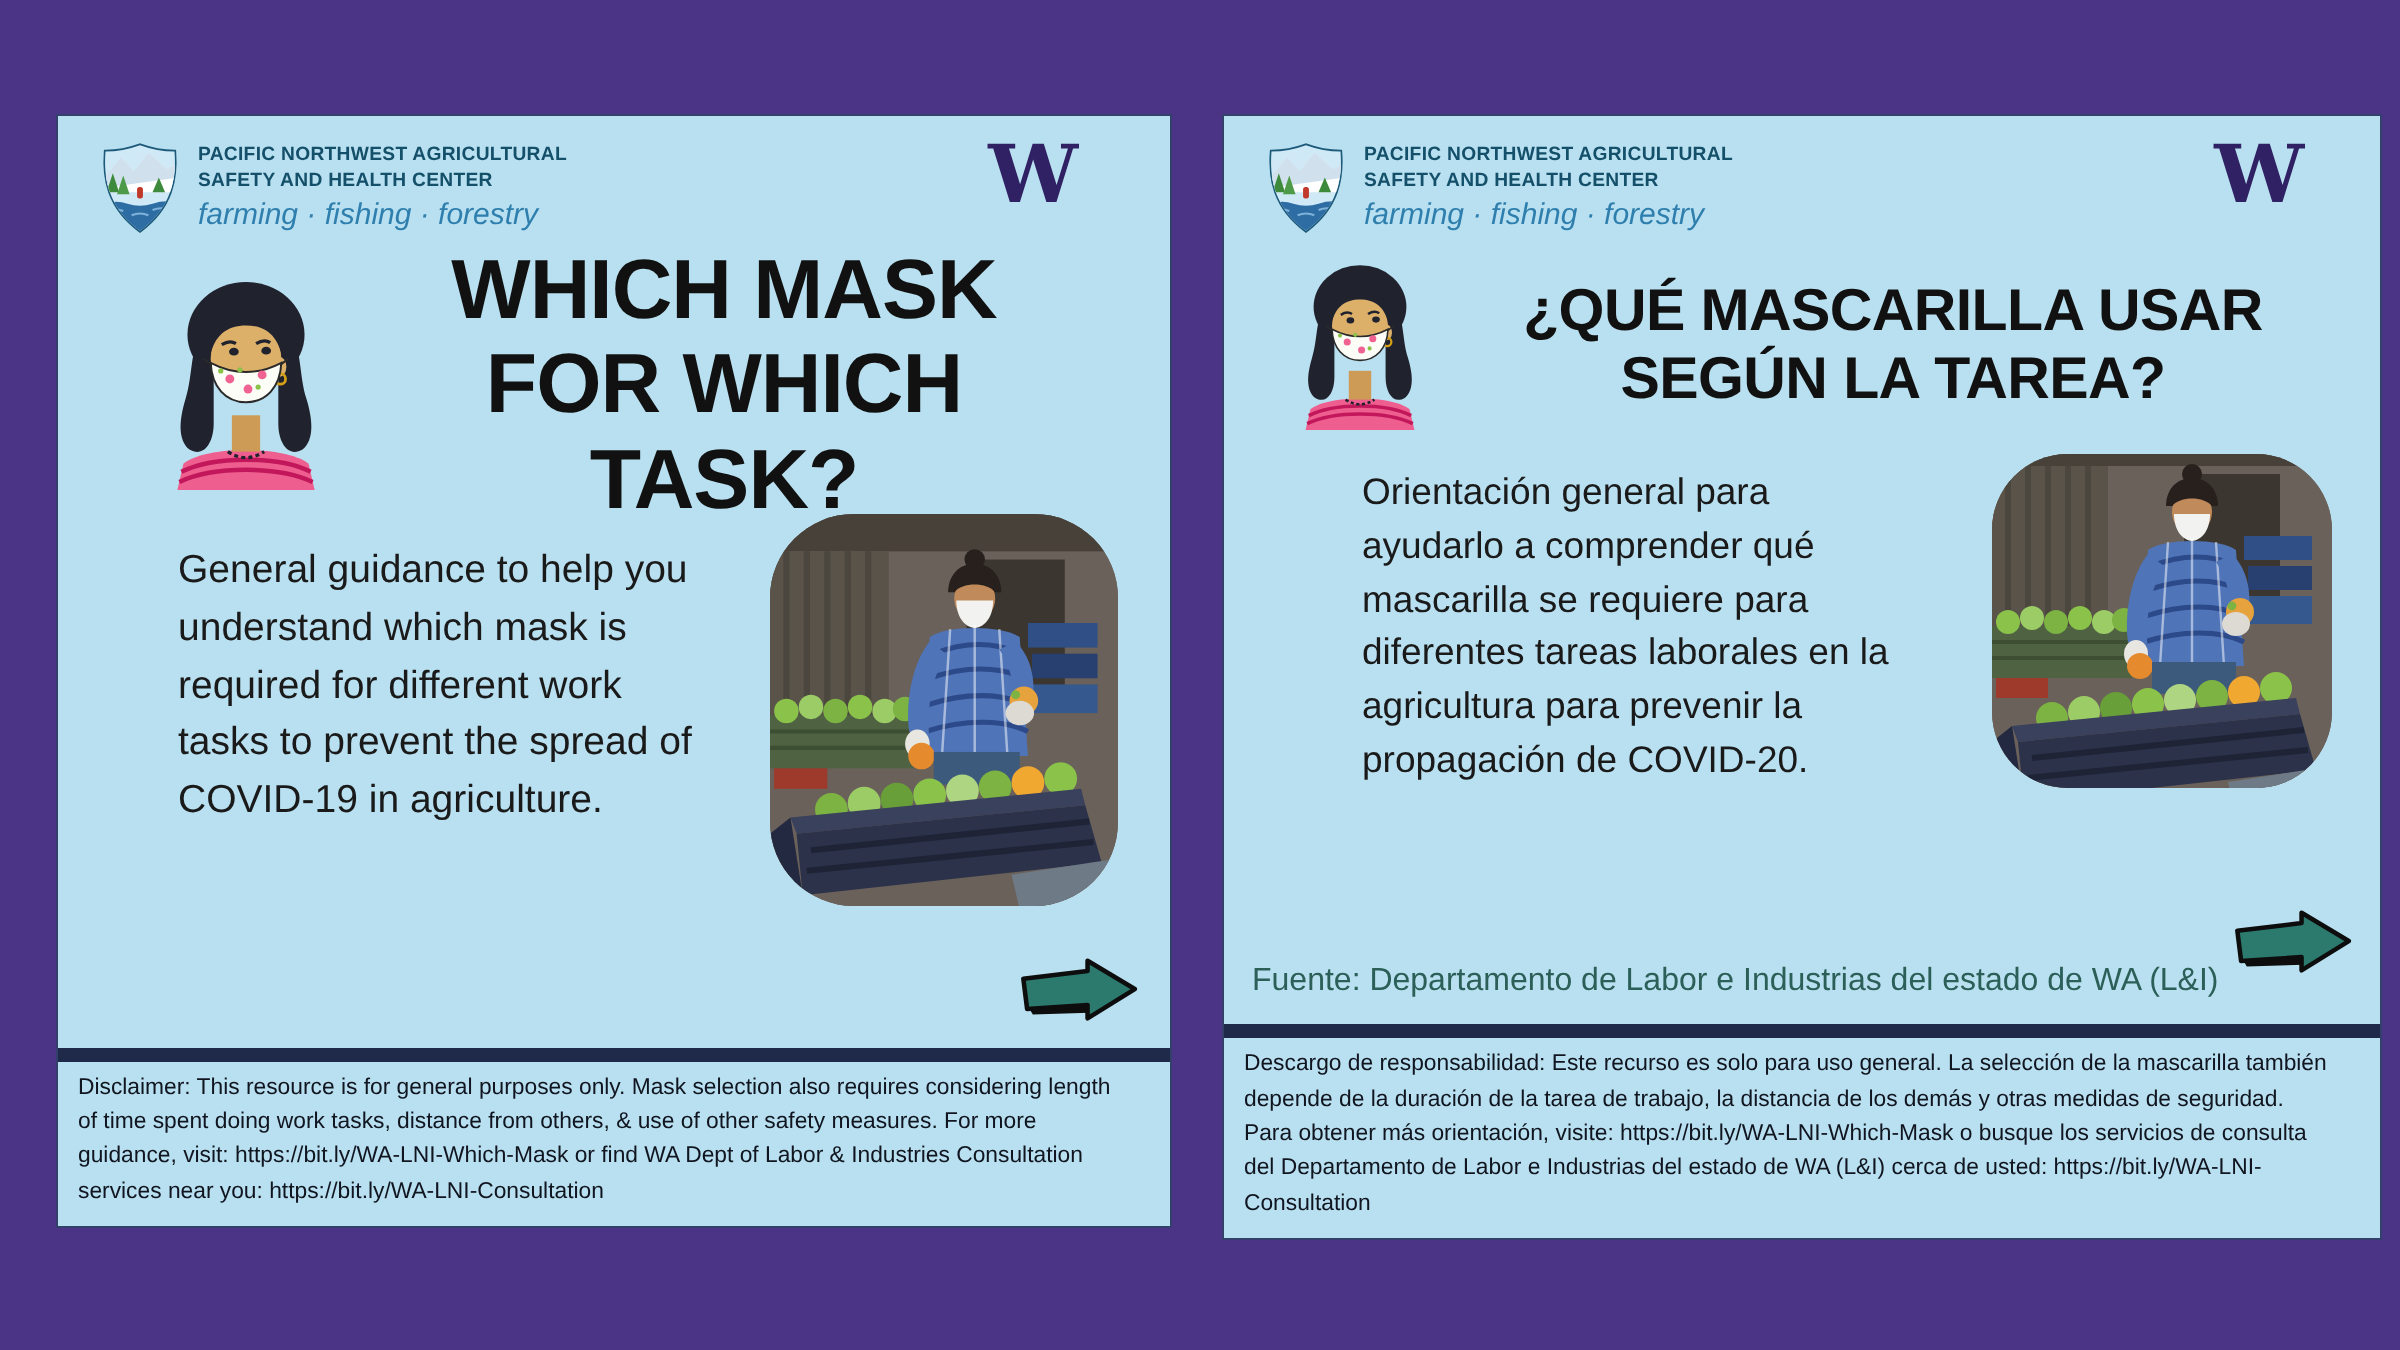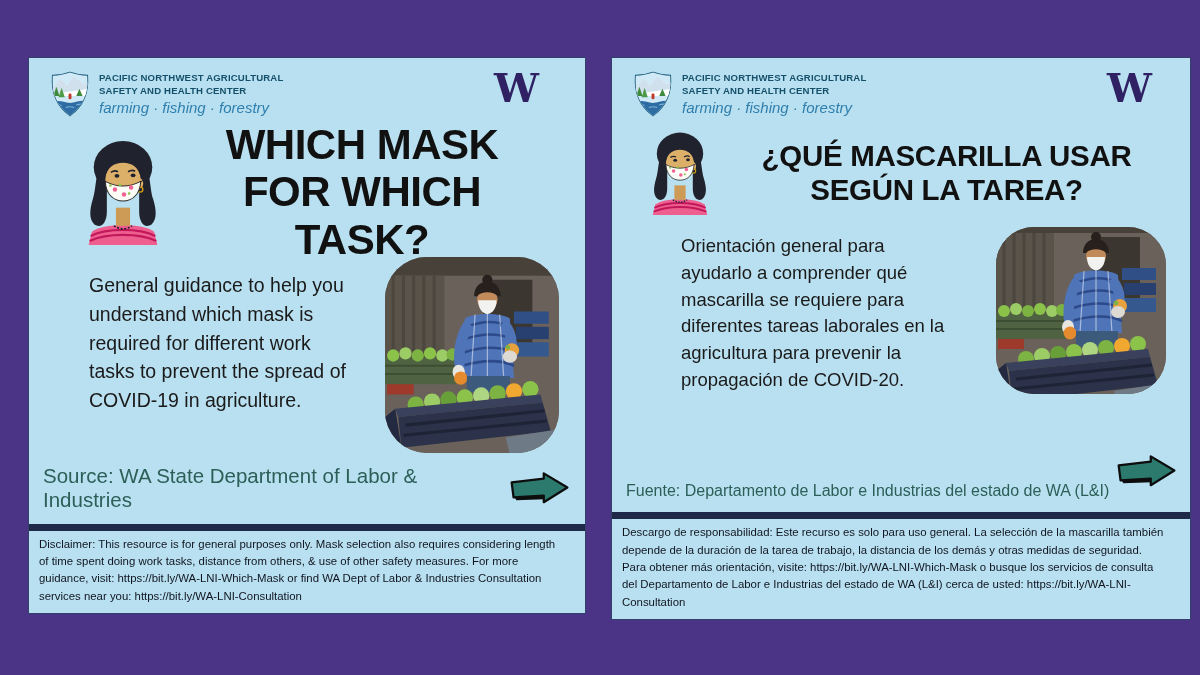--- a/index.html
+++ b/index.html
@@ -190,21 +190,20 @@
   </div>
   <div class="content-row">
     <p class="body-text">General guidance to help you understand which mask is required for different work tasks to prevent the spread of COVID-19 in agriculture.</p>
     <div class="photo">
       <svg viewBox="0 0 170 195" preserveAspectRatio="xMidYMid slice">
           <use href="#g-photo"></use>
         </svg>
     </div>
   </div>
   <div class="source-row">
-    <div class="source">Source: WA State Department of Labor &amp; Industries</div>
     <svg class="arrow" viewBox="0 0 66 36">
         <use href="#g-arrow"></use>
       </svg>
   </div>
   <div class="divider"></div>
   <p class="disclaimer">Disclaimer: This resource is for general purposes only. Mask selection also requires considering length of time spent doing work tasks, distance from others, &amp; use of other safety measures. For more guidance, visit: https://bit.ly/WA-LNI-Which-Mask or find WA Dept of Labor &amp; Industries Consultation services near you: https://bit.ly/WA-LNI-Consultation</p>
 </section>
 
 <section class="card card--es">
   <div class="card-header">

